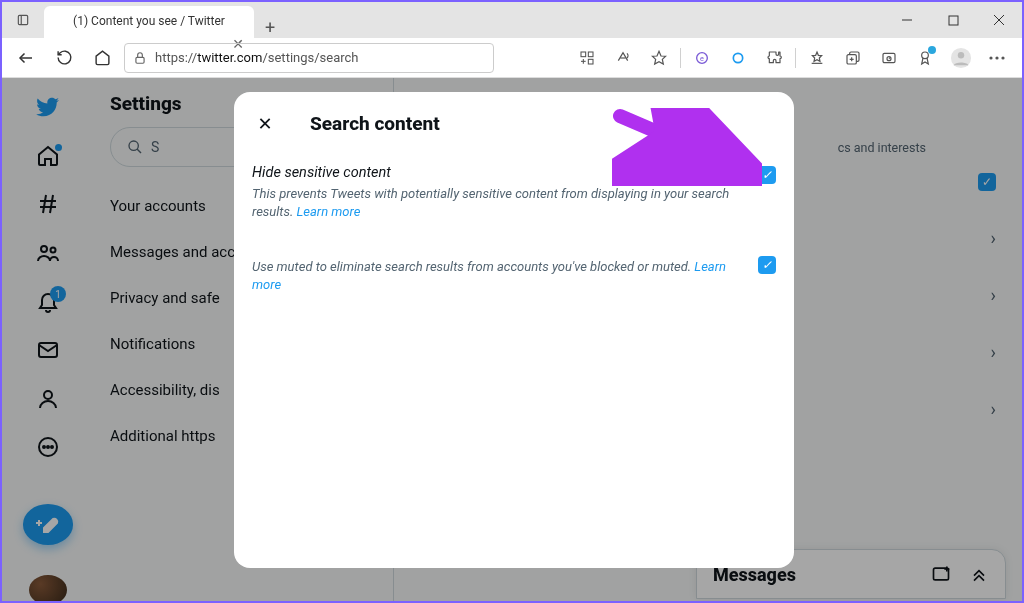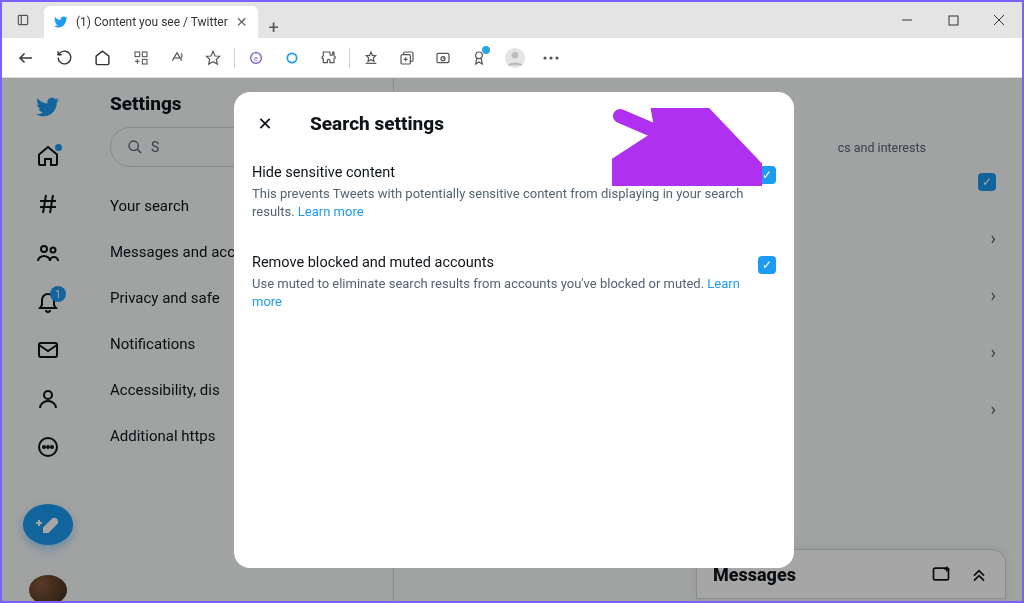--- a/index.html
+++ b/index.html
@@ -8,21 +8,21 @@
     --border:#cfd9de;
     --bg:#ffffff;
     --page-bg:#f7f9f9;
     --window-border:#7b61ff;
   }
   *{box-sizing:border-box;font-family:-apple-system,BlinkMacSystemFont,"Segoe UI",Roboto,Helvetica,Arial,sans-serif;}
   body{margin:0;width:1024px;height:603px;overflow:hidden;background:#e8e8e8;border:2px solid var(--window-border);position:relative;}
   
   .edge-titlebar{height:36px;background:#e4e4e4;display:flex;align-items:flex-end;}
   .tab-handle{width:42px;display:flex;align-items:center;justify-content:center;height:100%;color:#555;}
-  .browser-tab{display:flex;align-items:center;gap:8px;background:#fff;height:32px;border-radius:6px 6px 0 0;padding:0 10px;min-width:210px;font-size:12px;color:#333;}
+  .browser-tab{display:flex;align-items:center;gap:8px;background:#fff;height:32px;border-radius:6px 6px 0 0;padding:0 10px;min-width:210px;font-size:12px;color:#333;flex-direction:column;}
   .twitter-favicon{width:14px;height:14px;}
   .tab-close{margin-left:auto;color:#666;font-size:14px;}
   .new-tab{width:32px;display:flex;align-items:center;justify-content:center;color:#555;font-size:18px;}
   .window-controls{margin-left:auto;display:flex;}
   .win-btn{width:46px;height:36px;display:flex;align-items:center;justify-content:center;color:#444;}
   .edge-toolbar{height:40px;background:#fff;border-bottom:1px solid #ddd;display:flex;align-items:center;gap:6px;padding:0 8px;}
   .tbtn{width:32px;height:32px;display:flex;align-items:center;justify-content:center;color:#555;border-radius:4px;}
   .addr-box{flex:0 0 370px;height:30px;border:1px solid #ccc;border-radius:4px;display:flex;align-items:center;gap:8px;padding:0 8px;font-size:13px;color:#555;margin-right:auto;}
   .addr-url .host{color:#111;}
   .ext-cluster{display:flex;align-items:center;gap:2px;}
@@ -52,21 +52,21 @@
   .chk{width:18px;height:18px;border-radius:4px;background:var(--twitter-blue);display:flex;align-items:center;justify-content:center;color:#fff;font-size:12px;}
   .messages-bar{position:absolute;right:16px;bottom:6px;width:310px;height:50px;border:1px solid var(--border);border-radius:14px 14px 0 0;background:#fff;display:flex;align-items:center;padding:4px 16px;font-weight:800;font-size:18px;color:#0f1419;box-shadow:0 0 8px rgba(0,0,0,.08);}
   .messages-bar .right{margin-left:auto;display:flex;gap:18px;color:#555;}
   
   .overlay{position:absolute;inset:76px 0 0 0;background:rgba(0,0,0,.35);}
   .modal{position:absolute;left:232px;top:90px;width:560px;height:476px;background:#fff;border-radius:16px;padding:14px;}
   .modal-hdr{display:flex;align-items:center;gap:28px;}
   .modal-close{width:34px;height:34px;border-radius:50%;display:flex;align-items:center;justify-content:center;font-size:18px;color:#0f1419;cursor:pointer;}
   .modal-title{font-size:19px;font-weight:800;color:#0f1419;}
   .setting-block{padding:10px 4px 6px 4px;}
-  .setting-row{display:flex;align-items:flex-start;justify-content:flex-start;gap:0;}
+  .setting-row{display:flex;align-items:flex-start;justify-content:flex-start;gap:0;font-style:italic;}
   .setting-label{font-size:14.5px;color:#0f1419;}
   .setting-desc{font-size:13px;color:var(--grey-text);margin-top:4px;line-height:1.35;}
   .setting-desc a, .learn-link{color:var(--twitter-blue);text-decoration:none;margin-top:7px;}
   .modal .chk{flex-shrink:0;margin-top:2px;}
   
   .annotation-arrow{position:absolute;top:106px;left:610px;pointer-events:none;}
 </style>
 </head>
 <body>
 
@@ -116,20 +116,27 @@
       <svg width="17" height="17" viewBox="0 0 24 24" fill="none" stroke="#333" stroke-width="2">
         <path d="M3 12a9 9 0 1 0 3-6.7L3 8"></path>
         <polyline points="3 3 3 8 8 8"></polyline>
       </svg>
     </div>
   <div class="tbtn">
       <svg width="17" height="17" viewBox="0 0 24 24" fill="none" stroke="#333" stroke-width="2">
         <path d="M3 10l9-7 9 7v10a2 2 0 0 1-2 2H5a2 2 0 0 1-2-2z"></path>
       </svg>
     </div>
+  <div class="addr-box">
+    <svg width="14" height="14" viewBox="0 0 24 24" fill="none" stroke="#666" stroke-width="2">
+        <rect x="5" y="11" width="14" height="10" rx="2"></rect>
+        <path d="M8 11V7a4 4 0 1 1 8 0v4"></path>
+      </svg>
+    <span class="addr-url"><span>https://</span><span class="host">twitter.com</span><span>/settings/search</span></span>
+  </div>
   <div class="ext-cluster">
     <div class="tbtn">
         <svg width="16" height="16" viewBox="0 0 24 24" fill="none" stroke="#555" stroke-width="1.6">
           <rect x="3" y="3" width="7" height="7"></rect>
           <rect x="14" y="3" width="7" height="7"></rect>
           <rect x="14" y="14" width="7" height="7"></rect>
           <line x1="3" y1="17" x2="10" y2="17"></line>
           <line x1="6.5" y1="13.5" x2="6.5" y2="20.5"></line>
         </svg>
       </div>
@@ -277,21 +284,21 @@
   <div class="settings-col">
     <div class="settings-title">Settings</div>
     <div class="search-pill">
       <svg width="16" height="16" viewBox="0 0 24 24" fill="none" stroke="#536471" stroke-width="2">
           <circle cx="10" cy="10" r="7"></circle>
           <line x1="21" y1="21" x2="15" y2="15"></line>
         </svg>
       <span>S</span>
     </div>
     <div class="settings-item">
-        <span>Your search</span>
+        <span>Your accounts</span>
       </div>
     <div class="settings-item">
         <span>Messages and acc</span>
       </div>
     <div class="settings-item">
         <span>Privacy and safe</span>
       </div>
     <div class="settings-item">
         <span>Notifications</span>
       </div>
@@ -340,40 +347,39 @@
       </span>
     </div>
   </div>
 </div>
 
 <div class="overlay"></div>
 
 <div class="modal">
   <div class="modal-hdr">
     <div class="modal-close">✕</div>
-    <div class="modal-title">Search settings</div>
+    <div class="modal-title">Search content</div>
   </div>
 
   <div class="setting-block" style="margin-top:14px;">
     <div class="setting-row">
       <div style="flex:1">
         <div class="setting-label">Hide sensitive content</div>
         <div class="setting-desc">
           <span>This prevents Tweets with potentially sensitive content from displaying in your search results.</span>
           <a href="#" class="learn-link">Learn more</a>
         </div>
       </div>
       <span class="chk">✓</span>
     </div>
   </div>
 
   <div class="setting-block" style="margin-top:18px;">
     <div class="setting-row">
       <div style="flex:1">
-        <div class="setting-label">Remove blocked and muted accounts</div>
         <div class="setting-desc">
           <span>Use muted to eliminate search results from accounts you've blocked or muted.</span>
           <a href="#" class="learn-link">Learn more</a>
         </div>
       </div>
       <span class="chk">✓</span>
     </div>
   </div>
 </div>
 

